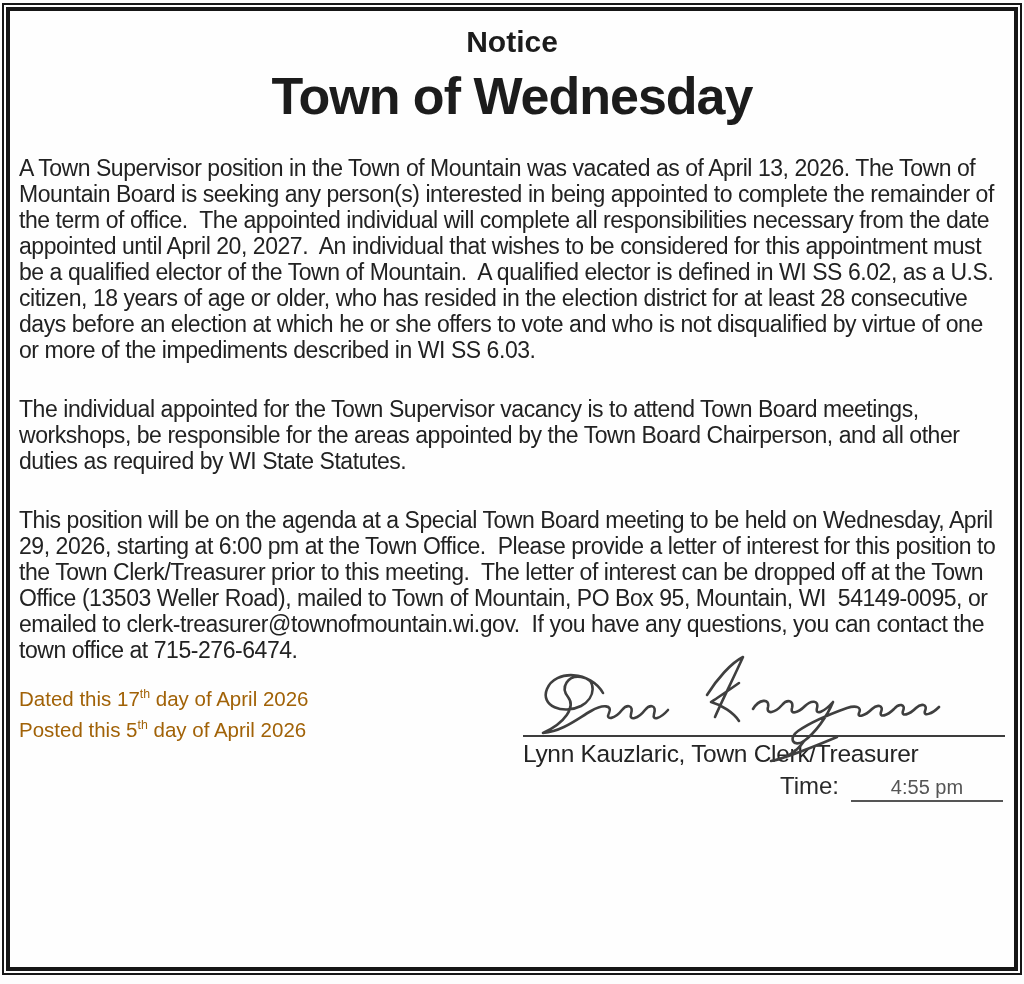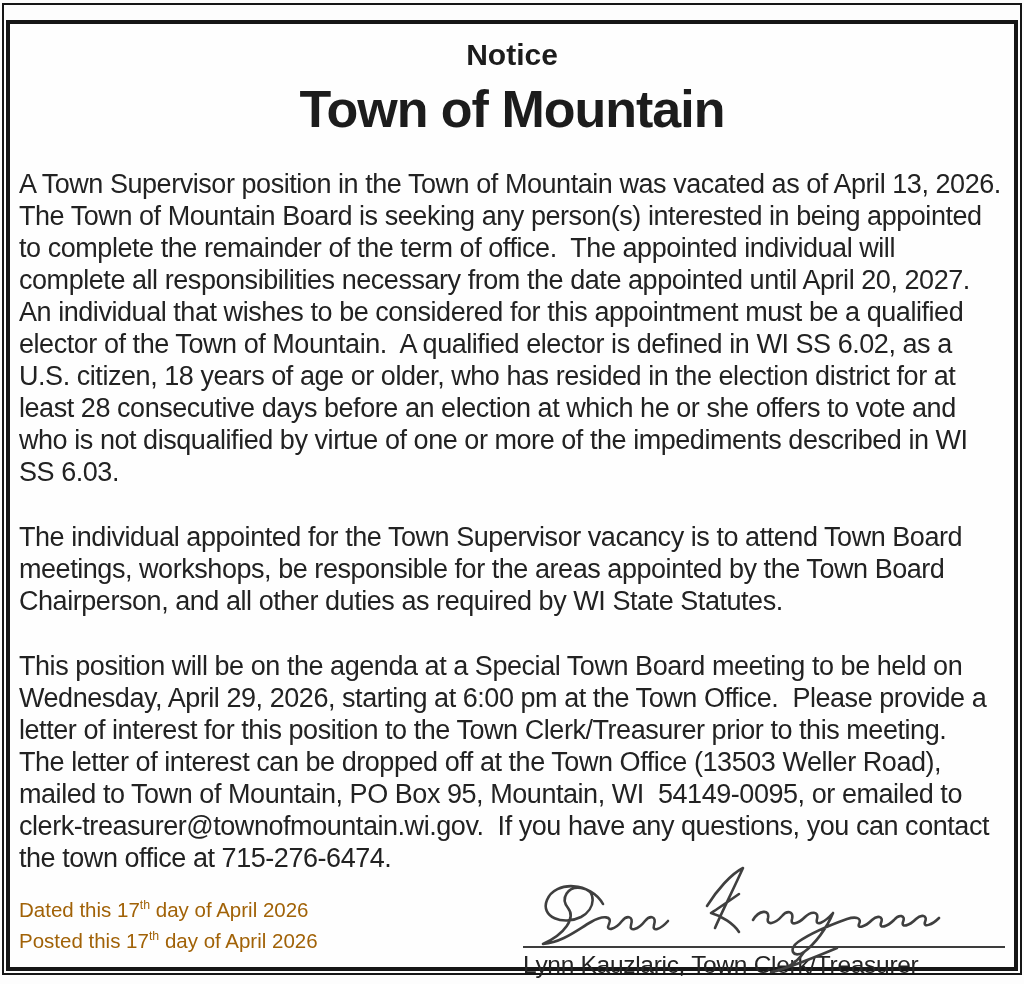--- a/index.html
+++ b/index.html
@@ -17,21 +17,20 @@
     top: 3px; left: 2px; right: 2px; bottom: 9px;
     border: 2px solid #161616;
   }
   .frame-inner {
     position: absolute;
     top: 2px; left: 2px; right: 2px; bottom: 2px;
     border: 4px solid #161616;
     box-sizing: border-box;
     padding: 4px 9px 6px 9px;
     background: #fefefe;
-    margin-top: 13px;
   }
   .kicker {
     margin: 10px 0 0 0;
     text-align: center;
     font-size: 30px;
     font-weight: bold;
     letter-spacing: 0px;
   }
   .title {
     margin: 7px 0 0 0;
@@ -42,22 +41,22 @@
   }
   .subtitle {
     margin: 9px 0 0 0;
     text-align: center;
     font-size: 40px;
     font-weight: bold;
     letter-spacing: -0.5px;
   }
   .body-copy p {
     margin: 33px 0 0 0;
-    font-size: 27px;
-    line-height: 32px;
+    font-size: 23px;
+    line-height: 26px;
     letter-spacing: -0.45px;
     white-space: pre-wrap;
     color: #222222;
   }
   .body-copy p:first-child { margin-top: 29px; }
   .footer {
     display: flex;
     justify-content: space-between;
     align-items: flex-start;
     margin-top: 10px;
@@ -115,33 +114,33 @@
   }
 </style>
 </head>
 <body>
 
 <div class="page">
   <div class="frame-outer">
     <div class="frame-inner">
 
       <h2 class="kicker">Notice</h2>
-      <h1 class="title">Town of Mountain</h1>
+      <h1 class="title">Town of Wednesday</h1>
 
       <div class="body-copy">
         <p>A Town Supervisor position in the Town of Mountain was vacated as of April 13, 2026. The Town of Mountain Board is seeking any person(s) interested in being appointed to complete the remainder of the term of office.  The appointed individual will complete all responsibilities necessary from the date appointed until April 20, 2027.  An individual that wishes to be considered for this appointment must be a qualified elector of the Town of Mountain.  A qualified elector is defined in WI SS 6.02, as a U.S. citizen, 18 years of age or older, who has resided in the election district for at least 28 consecutive days before an election at which he or she offers to vote and who is not disqualified by virtue of one or more of the impediments described in WI SS 6.03.</p>
         <p>The individual appointed for the Town Supervisor vacancy is to attend Town Board meetings, workshops, be responsible for the areas appointed by the Town Board Chairperson, and all other duties as required by WI State Statutes.</p>
         <p>This position will be on the agenda at a Special Town Board meeting to be held on Wednesday, April 29, 2026, starting at 6:00 pm at the Town Office.  Please provide a letter of interest for this position to the Town Clerk/Treasurer prior to this meeting.  The letter of interest can be dropped off at the Town Office (13503 Weller Road), mailed to Town of Mountain, PO Box 95, Mountain, WI  54149-0095, or emailed to clerk-treasurer@townofmountain.wi.gov.  If you have any questions, you can contact the town office at 715-276-6474.</p>
       </div>
 
       <div class="footer">
 
         <div class="dates">
           <div><span>Dated this 17</span><sup>th</sup><span> day of April 2026</span></div>
-          <div><span>Posted this 17</span><sup>th</sup><span> day of April 2026</span></div>
+          <div><span>Posted this 5</span><sup>th</sup><span> day of April 2026</span></div>
         </div>
 
         <div class="sigblock">
           <div class="sig-area">
             <svg class="sig-svg" viewBox="0 0 470 112" xmlns="http://www.w3.org/2000/svg">
               <g fill="none" stroke="#3f3f3f" stroke-width="2.6" stroke-linecap="round" stroke-linejoin="round">
                 <path d="M84 40 C 72 18, 36 16, 28 36 C 21 53, 44 62, 62 53 C 77 45, 78 26, 62 24 C 49 22, 41 34, 49 44 C 57 54, 46 70, 24 80 C 44 78, 58 66, 72 58 C 84 51, 94 52, 90 60 C 86 68, 96 66, 103 57 C 108 51, 115 52, 112 61 C 110 68, 119 66, 126 57 C 131 51, 138 52, 135 61 C 133 68, 141 66, 149 57"></path>
                 <path d="M188 42 C 198 26, 212 10, 224 4 C 214 26, 202 50, 196 64 M220 30 C 210 37, 200 44, 192 49 C 203 52, 215 60, 220 68"></path>
                 <path d="M234 56 C 240 46, 251 45, 249 54 C 247 62, 256 60, 263 52 C 268 46, 275 47, 273 55 C 271 62, 279 60, 286 53 C 292 47, 300 47, 298 55 C 296 63, 305 59, 314 49 C 308 64, 296 80, 285 88 C 274 95, 269 85, 279 78 C 292 69, 314 60, 328 55 C 337 52, 343 54, 340 60 C 338 65, 346 63, 353 56 C 358 51, 365 52, 362 59 C 360 65, 368 63, 375 56 C 380 50, 387 51, 384 58 C 382 64, 390 62, 397 55 C 402 50, 409 51, 406 58 C 404 64, 413 61, 420 54"></path>
                 <path d="M285 88 C 278 99, 264 107, 252 108 C 268 105, 294 94, 318 84"></path>

